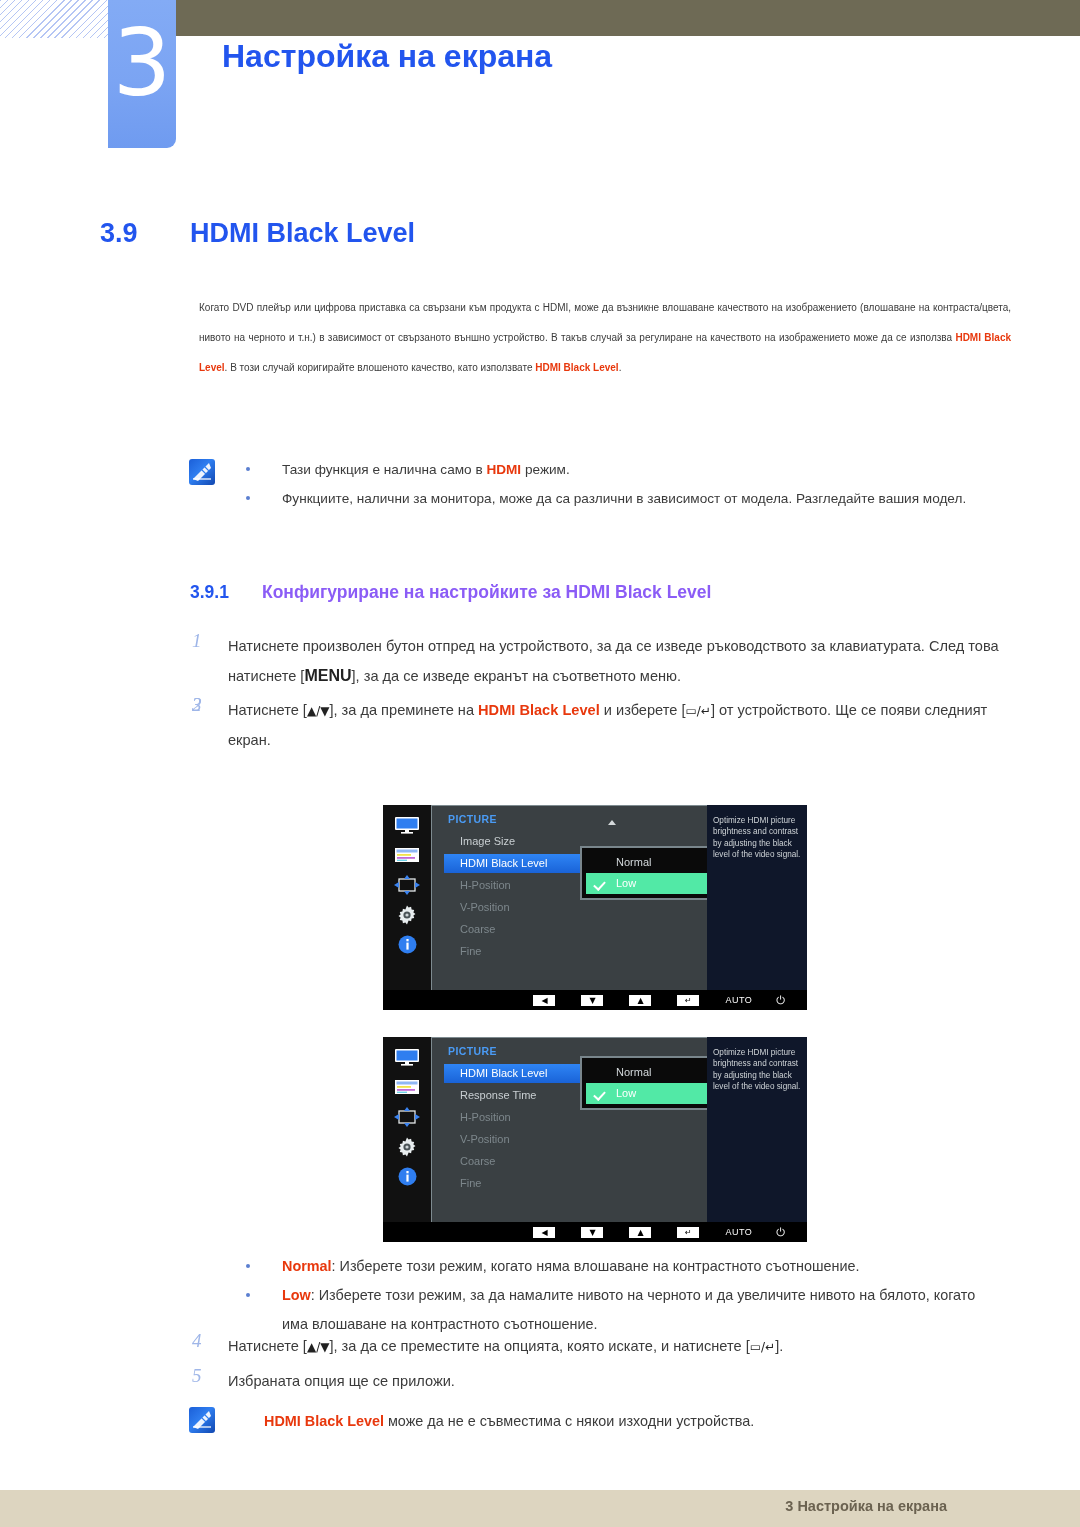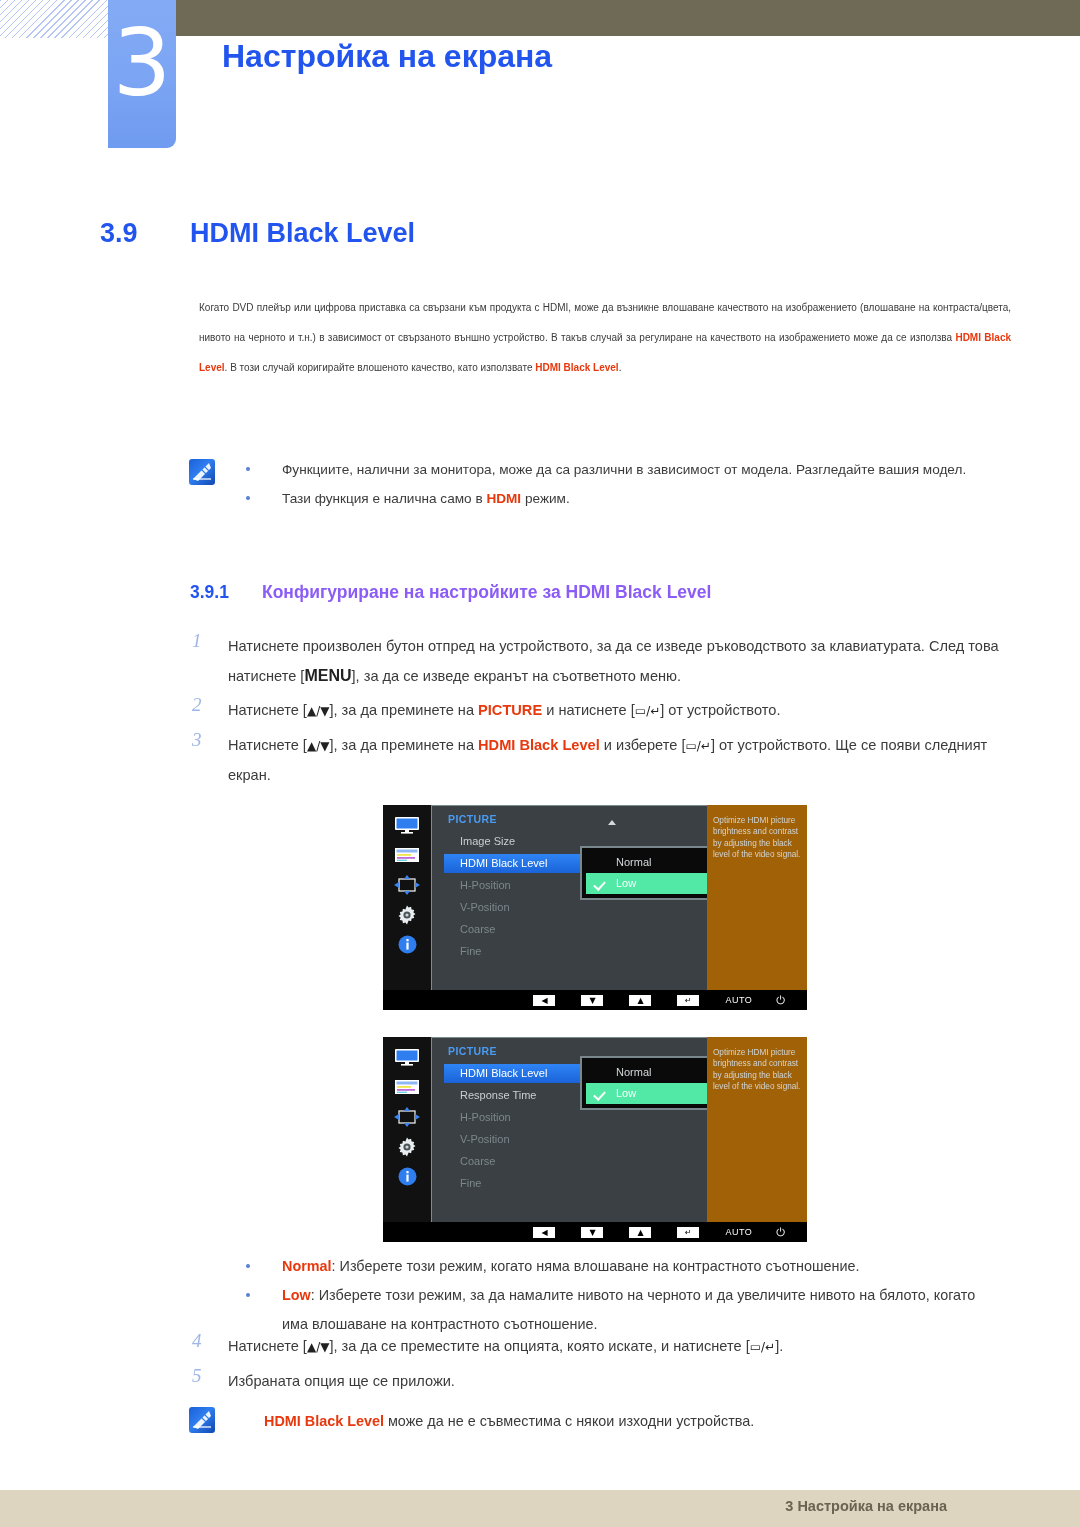--- a/index.html
+++ b/index.html
@@ -155,21 +155,21 @@
   .osd-drop .opt.on{
     background:#52e9a6;color:#ffffff;
   }
   .osd-drop .opt.on:before{
     content:"";position:absolute;left:10px;top:6px;
     width:5px;height:9px;border:solid #ffffff;border-width:0 2px 2px 0;
     transform:rotate(43deg);
   }
   .osd-info{
     position:absolute;left:324px;top:0;width:100px;height:185px;
-    background:#a16207;color:#cfd4d7;
+    background:#0f172a;color:#cfd4d7;
     font-size:8.2px;line-height:11.4px;
     padding:10px 6px 0 6px;box-sizing:border-box;
   }
   .osd-bar{
     position:relative;width:424px;height:20px;background:#000000;
     display:flex;align-items:center;justify-content:flex-end;gap:0px;
   }
   .osd-bar .btn{
     width:22px;height:11px;background:#ffffff;color:#000000;
     display:flex;align-items:center;justify-content:center;
@@ -234,35 +234,34 @@
 <div class="note-icon note1">
   <svg width="26" height="26" viewBox="0 0 26 26">
     <rect x="0" y="0" width="26" height="26" fill="none"></rect>
     <path d="M4 20 L20 4 L22 9 L9 22 Z" fill="#ffffff" opacity="0.92"></path>
     <path d="M4 20 L22 20" stroke="#ffffff" stroke-width="1.4" fill="none" opacity="0.85"></path>
     <path d="M14 6 L20 12" stroke="#2f7ef0" stroke-width="1.1" fill="none"></path>
     <path d="M11 9 L17 15" stroke="#2f7ef0" stroke-width="1.1" fill="none"></path>
   </svg>
 </div>
 <div class="note-list">
+  <div class="li"><span>Тази функция е налична само в </span><span class="red">HDMI</span><span> режим.</span></div>
   <div class="li"><span>Функциите, налични за монитора, може да са различни в зависимост от модела. Разгледайте вашия модел.</span></div>
-  <div class="li"><span>Тази функция е налична само в </span><span class="red">HDMI</span><span> режим.</span></div>
 </div>
 
 <div class="sub-head-num">3.9.1</div>
 <div class="sub-head-txt">Конфигуриране на настройките за HDMI Black Level</div>
 
 <div class="steps">
   <div class="step">
     <span class="n">1</span>
     <span class="t"><span>Натиснете произволен бутон отпред на устройството, за да се изведе ръководството за клавиатурата. След това натиснете [</span><span class="kbd">MENU</span><span>], за да се изведе екранът на съответното меню.</span></span>
   </div>
   <div class="step">
     <span class="n">2</span>
-    <span class="t"><span>Натиснете [</span><span class="gl">▲/▼</span><span>], за да преминете на </span><span class="red">PICTURE</span><span> и натиснете [</span><span class="gl">▭/↵</span><span>] от устройството.</span></span>
   </div>
   <div class="step">
     <span class="n">3</span>
     <span class="t"><span>Натиснете [</span><span class="gl">▲/▼</span><span>], за да преминете на </span><span class="red">HDMI Black Level</span><span> и изберете [</span><span class="gl">▭/↵</span><span>] от устройството. Ще се появи следният екран.</span></span>
   </div>
 </div>
 
 <div class="osd osd1">
   <div class="osd-body">
     <div class="osd-rail">

